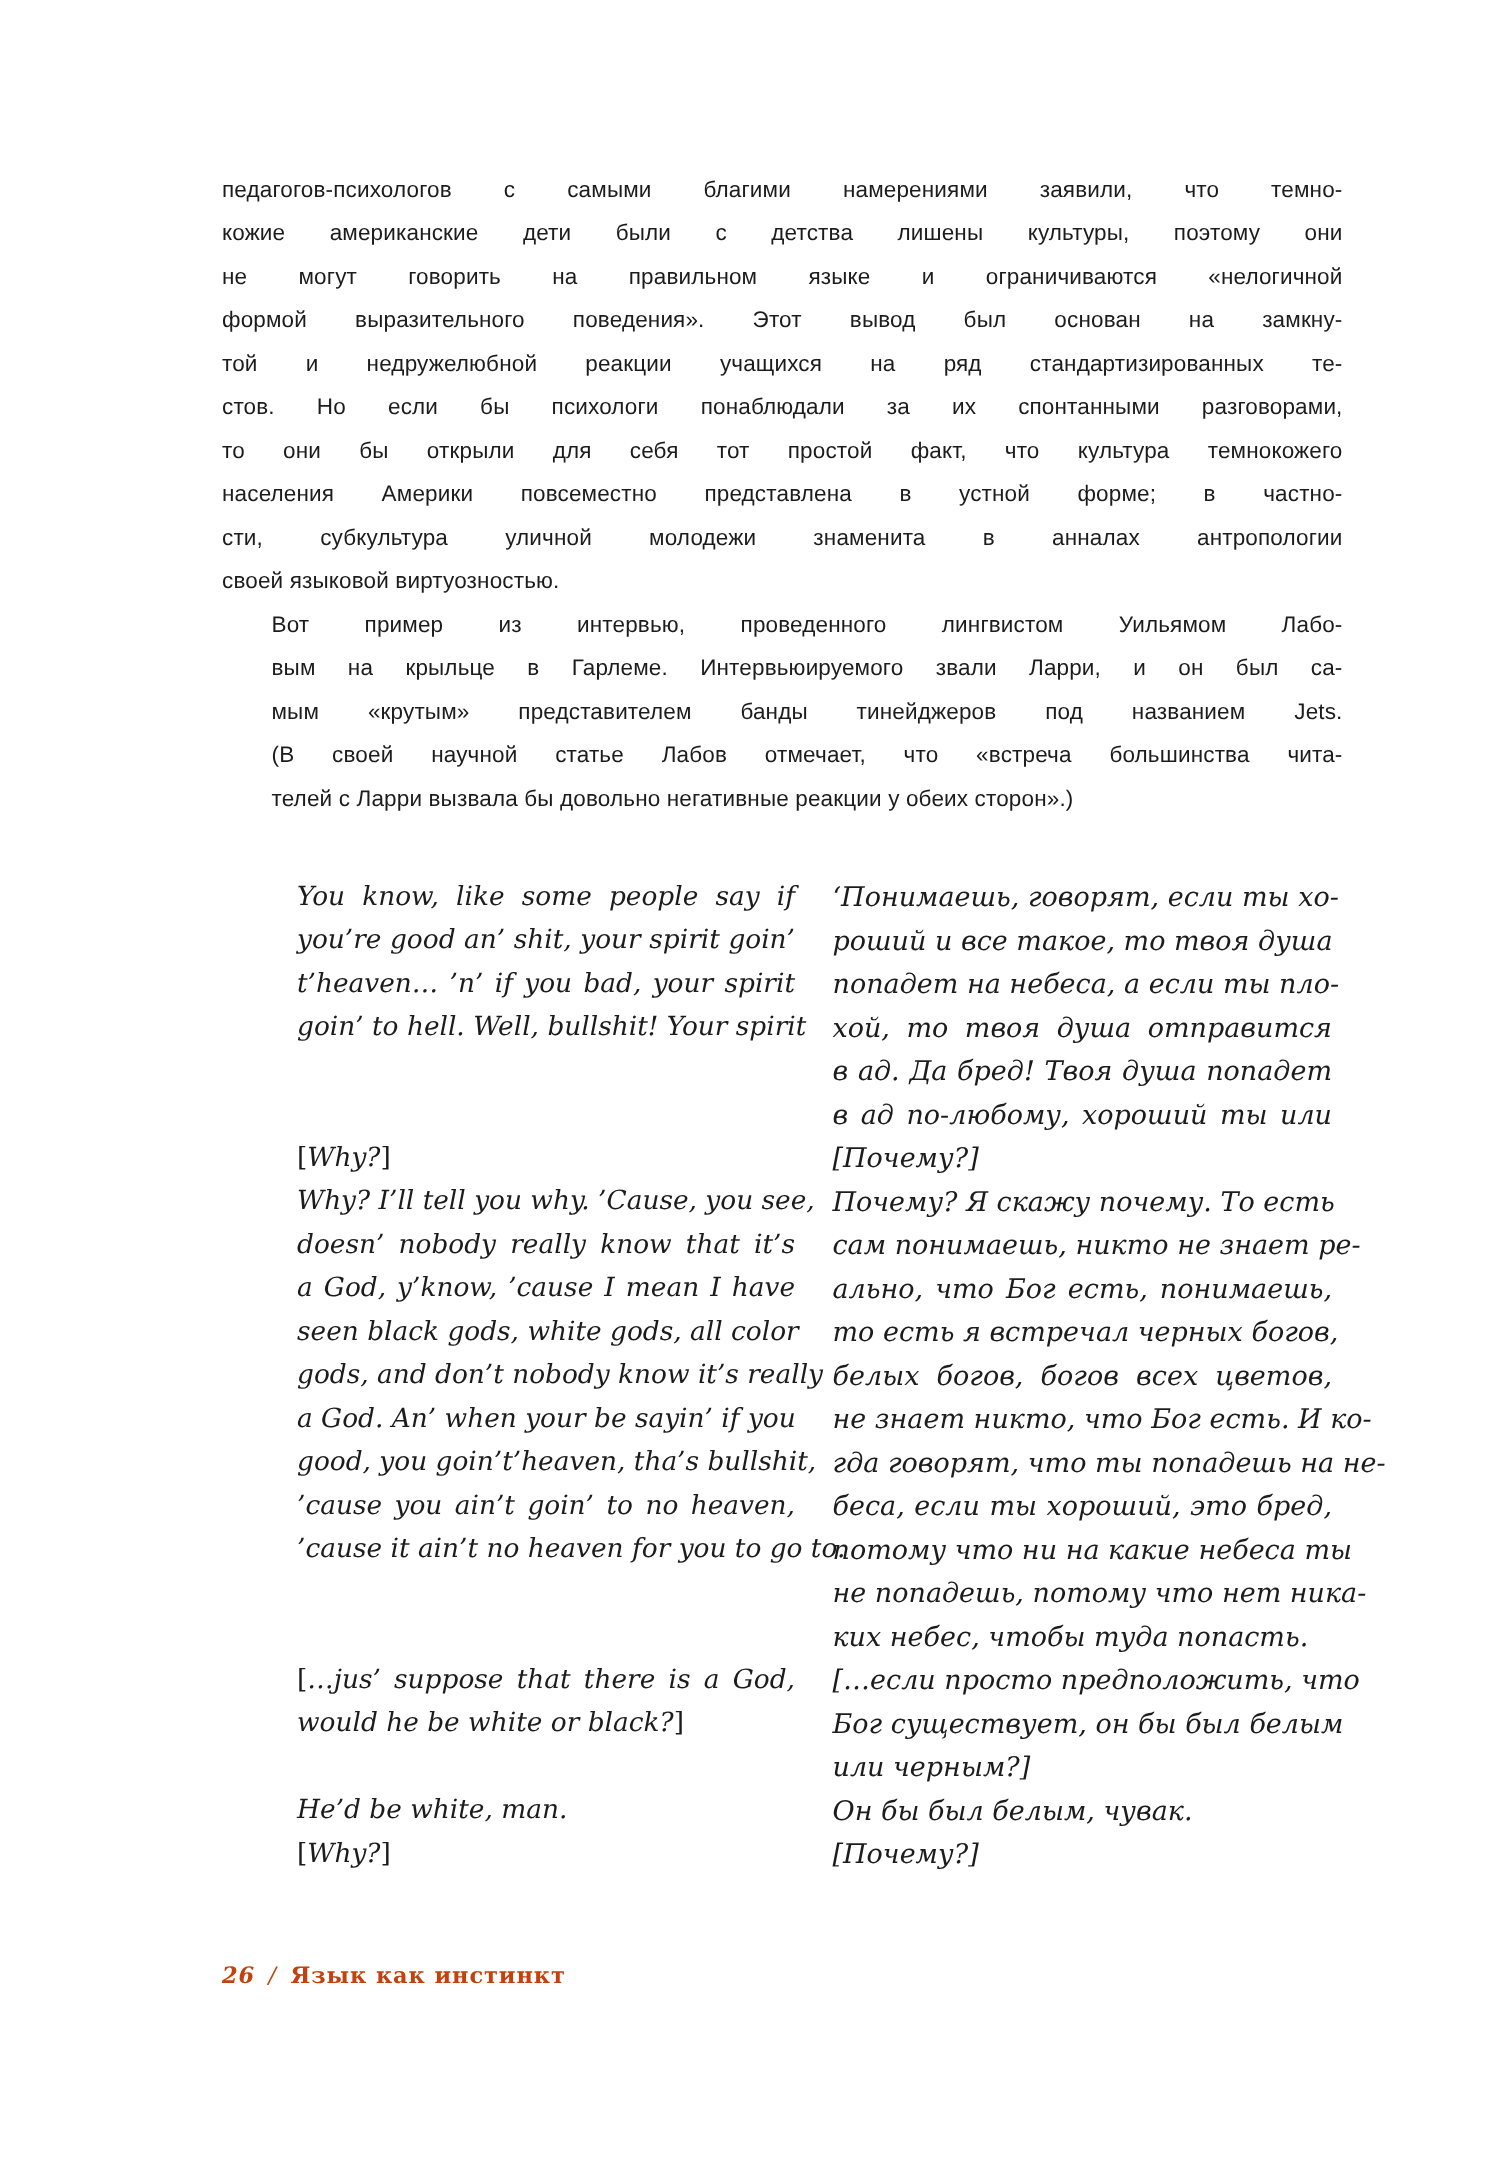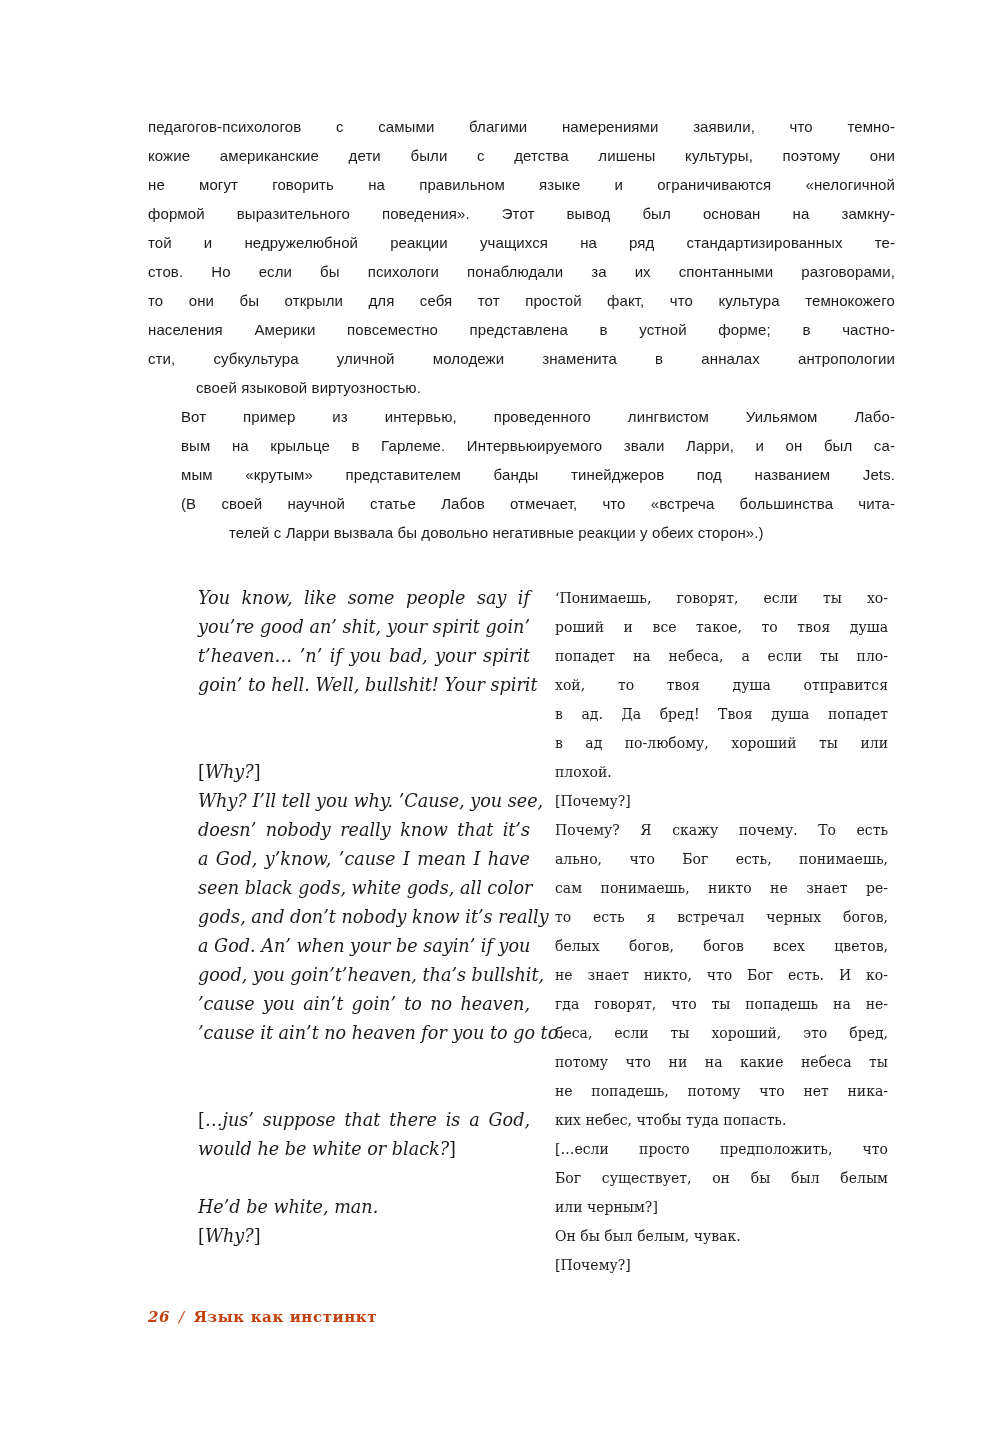--- a/index.html
+++ b/index.html
@@ -40,21 +40,20 @@
     }
     .line {
       display: block;
       text-align: justify;
       text-align-last: justify;
       white-space: nowrap;
       height: 29px;
     }
     .line.last {
       text-align-last: left;
-      margin-left: 48px;
     }
     .dialogue {
       position: absolute;
       top: 584px;
       left: 0;
       width: 1000px;
     }
     .col {
       position: absolute;
       top: 0;
@@ -65,21 +64,22 @@
       left: 198px;
       width: 332px;
       font-family: "DejaVu Serif", "Liberation Serif", serif;
       font-style: italic;
       font-size: 17.6px;
     }
     .col-ru {
       left: 555px;
       width: 333px;
       font-family: "DejaVu Serif", "Liberation Serif", serif;
-      font-size: 14px;
+      font-size: 18px;
+      font-style: italic;
     }
     .row {
       display: block;
       height: 29px;
       white-space: nowrap;
       text-align: justify;
       text-align-last: justify;
       overflow: visible;
     }
     .row.left {
@@ -160,25 +160,24 @@
         <span class="row left">He’d be white, man.</span>
         <span class="row left"><span class="upright">[</span>Why?<span class="upright">]</span></span>
       </div>
     <div class="col col-ru" id="col-ru">
         <span class="row">‘Понимаешь, говорят, если ты хо-</span>
         <span class="row">роший и все такое, то твоя душа</span>
         <span class="row">попадет на небеса, а если ты пло-</span>
         <span class="row">хой, то твоя душа отправится</span>
         <span class="row">в ад. Да бред! Твоя душа попадет</span>
         <span class="row">в ад по-любому, хороший ты или</span>
-        <span class="row left">плохой.</span>
         <span class="row left">[Почему?]</span>
         <span class="row">Почему? Я скажу почему. То есть</span>
+        <span class="row">сам понимаешь, никто не знает ре-</span>
         <span class="row">ально, что Бог есть, понимаешь,</span>
-        <span class="row">сам понимаешь, никто не знает ре-</span>
         <span class="row">то есть я встречал черных богов,</span>
         <span class="row">белых богов, богов всех цветов,</span>
         <span class="row">не знает никто, что Бог есть. И ко-</span>
         <span class="row">гда говорят, что ты попадешь на не-</span>
         <span class="row">беса, если ты хороший, это бред,</span>
         <span class="row">потому что ни на какие небеса ты</span>
         <span class="row">не попадешь, потому что нет ника-</span>
         <span class="row left">ких небес, чтобы туда попасть.</span>
         <span class="row">[…если просто предположить, что</span>
         <span class="row">Бог существует, он бы был белым</span>

